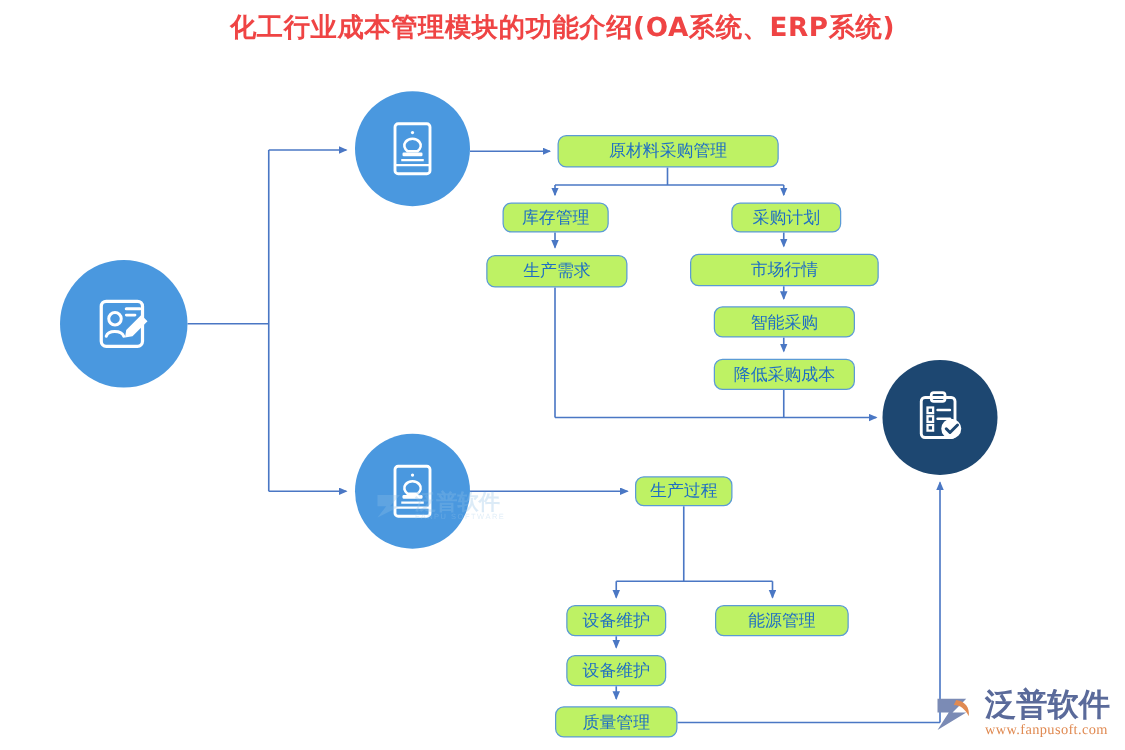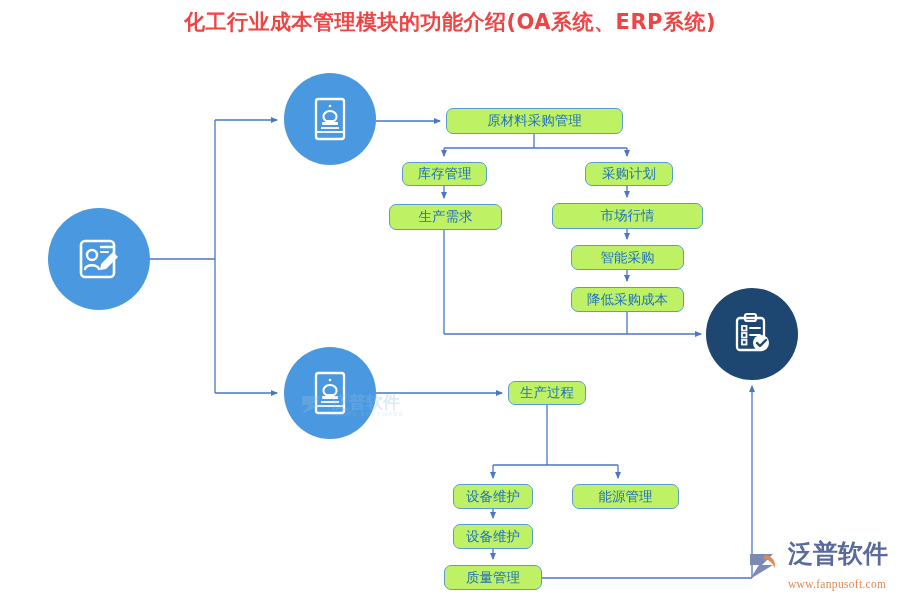--- a/index.html
+++ b/index.html
@@ -90,21 +90,21 @@
     font-weight: bold;
     color: #5a6a9a;
     font-family: "DejaVu Sans", "Liberation Sans", sans-serif;
     line-height: 1;
   }
   .brand-logo .brand-url {
     font-size: 11.5px;
     color: #e08a52;
     font-family: "Liberation Serif", serif;
     letter-spacing: 0.3px;
-    margin-top: 12px;
+    margin-top: 2px;
   }
 </style>
 </head>
 <body>
 
 <svg id="canvas" viewBox="0 0 900 600">
   <defs>
     <marker id="arrow" markerWidth="7" markerHeight="7" refX="6" refY="3" orient="auto" markerUnits="userSpaceOnUse">
       <path d="M0,0 L7,3 L0,6 z" fill="#4a77c4"></path>
     </marker>

